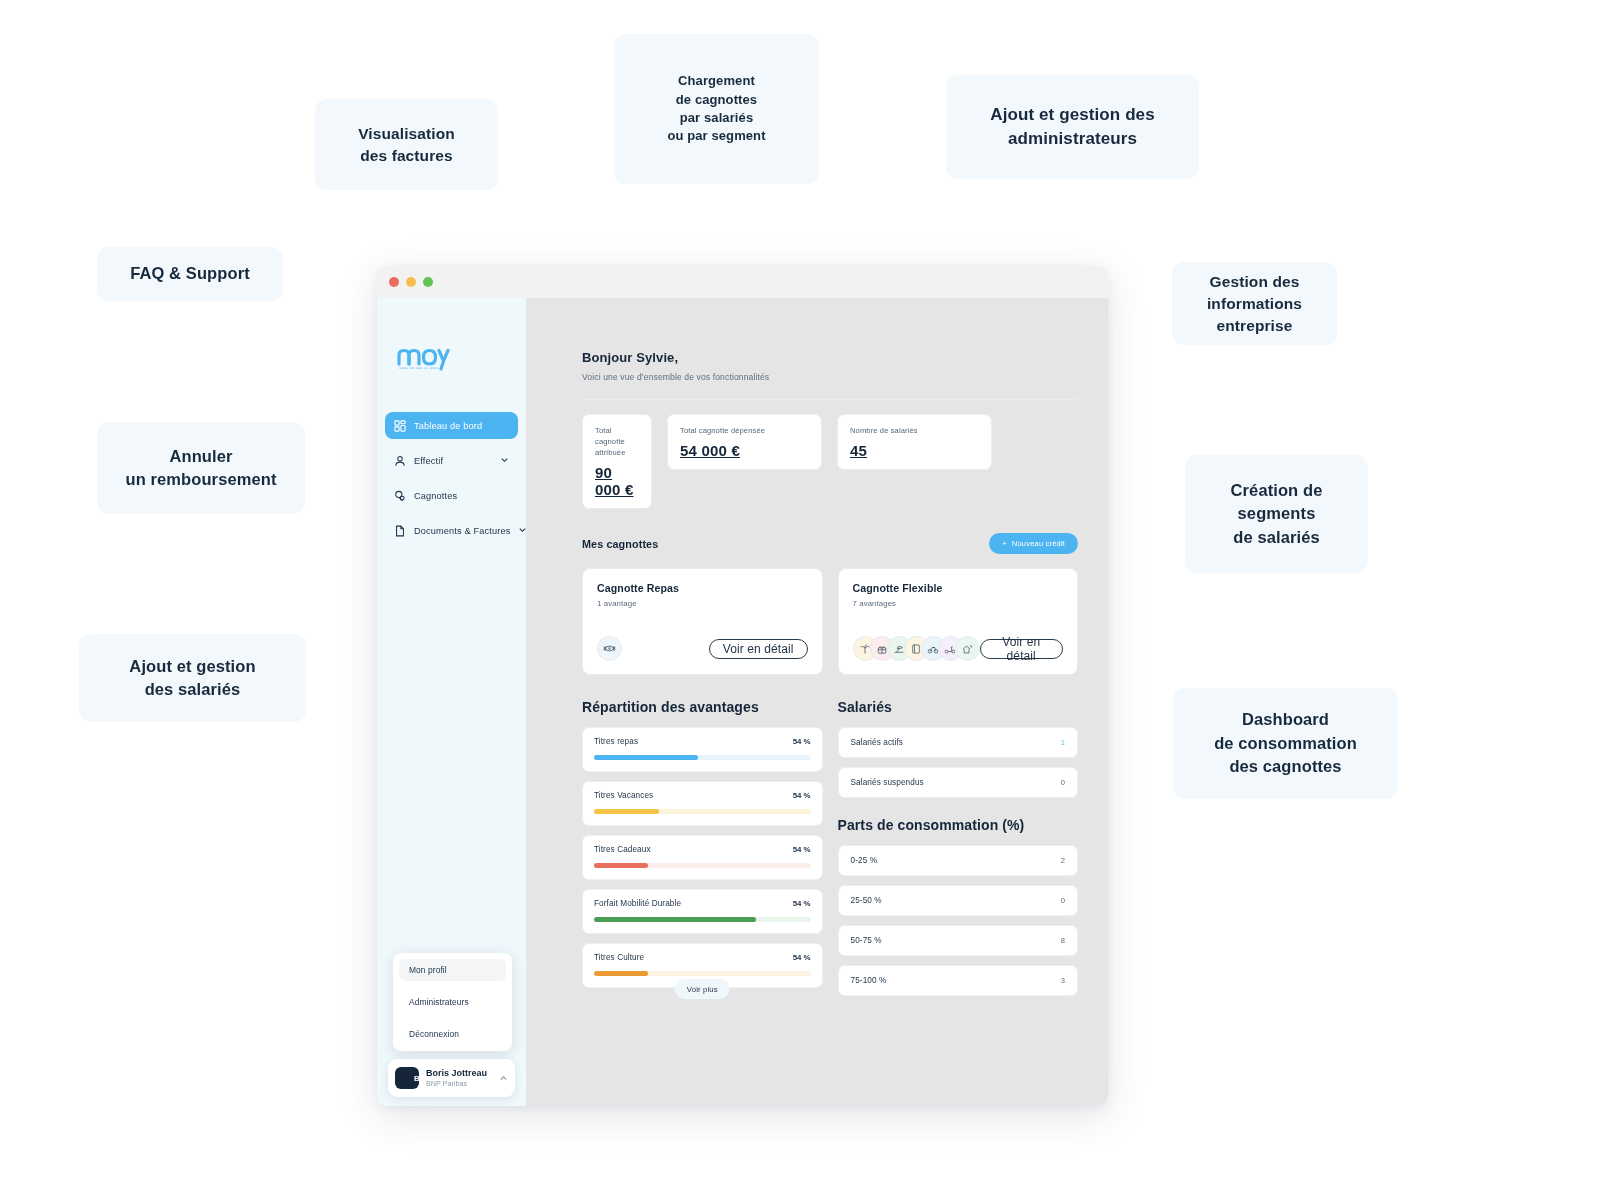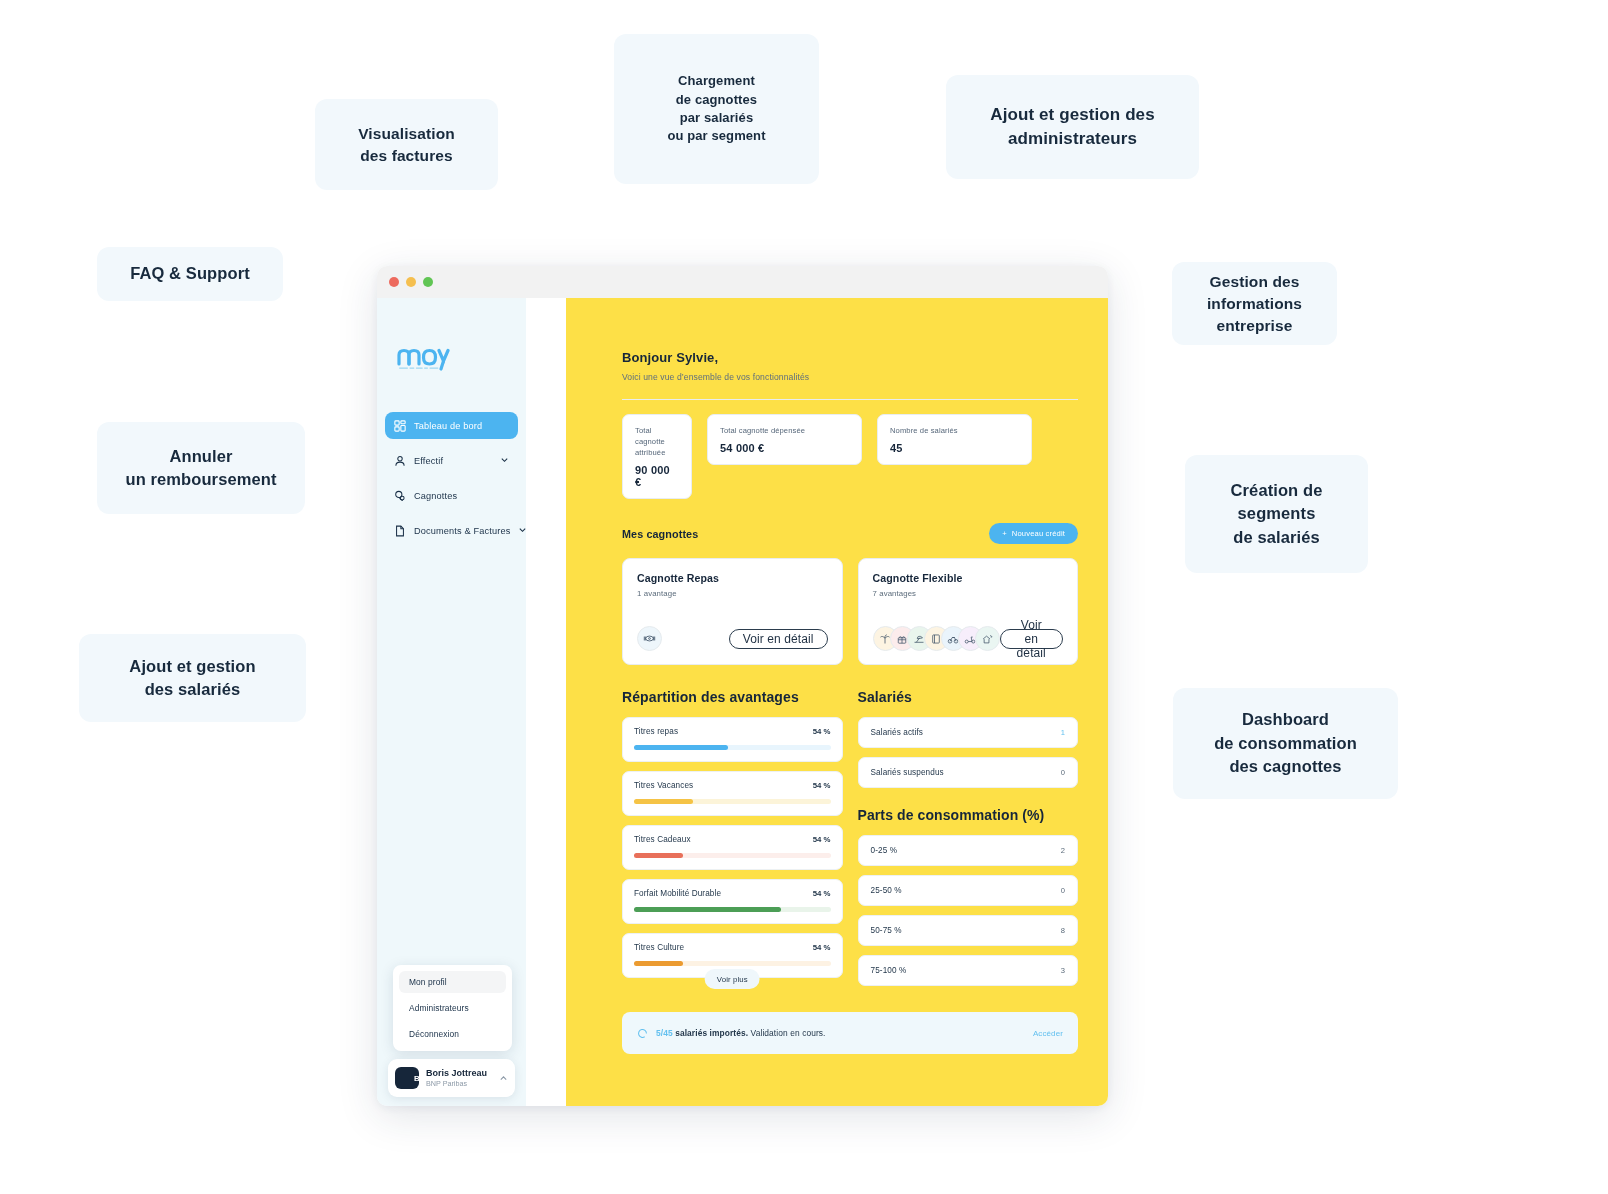--- a/index.html
+++ b/index.html
@@ -85,21 +85,21 @@
 
   
   .profile-pop {
     position: absolute;
     left: 16px; bottom: 55px;
     width: 119px;
     background: #fff;
     border-radius: 8px;
     box-shadow: 0 3px 14px rgba(25,50,80,.13);
     padding: 6px;
-    display: flex; flex-direction: column; gap: 4px; margin-top: 48px;
+    display: flex; flex-direction: column; gap: 10px; margin-top: 48px;
   }
   .pop-item {
     height: 22px; display: flex; align-items: center;
     padding: 0 10px; border-radius: 6px;
     font-size: 8.4px; color: #20364d; letter-spacing: .1px;
   }
   .pop-item.sel { background: #f4f5f6; }
 
   .user-card {
     position: absolute;
@@ -118,39 +118,38 @@
     display: flex; align-items: center; justify-content: center; padding-left: 24px;
   }
   .user-txt { display: flex; flex-direction: column; gap: 1px; min-width: 0; }
   .user-name { font-size: 9px; font-weight: 700; color: #16263a; white-space: nowrap; }
   .user-org { font-size: 7.2px; color: #8d9aa8; white-space: nowrap; }
   .user-chev { margin-left: auto; color: #8d9aa8; }
 
   
   .main {
     flex: 1 1 auto;
-    background: #fde047;
+    background: #e5e5e5;
     padding: 52px 30px 0 56px;
     overflow: hidden;
     min-width: 0;
-    margin-left: 40px;
   }
   .greet { font-size: 13px; font-weight: 700; color: #16263a; letter-spacing: .1px; }
   .subgreet { font-size: 8.6px; color: #5e6e7e; margin-top: 7px; letter-spacing: .1px; }
   .hr { height: 1px; background: #e8ecef; margin: 17px 0 14px; }
 
   .stat-row { display: flex; gap: 15px; align-items: flex-start; }
   .stat {
     border: 1px solid #e9edf0; border-radius: 7px;
     background: #fff; padding: 10px 12px;
   }
   .stat.narrow { width: 70px; }
   .stat.wide { width: 155px; }
   .stat-label { font-size: 7.6px; color: #56677a; line-height: 1.45; letter-spacing: .1px; }
-  .stat-value { font-size: 11px; font-weight: 700; color: #16263a; margin-top: 6px; letter-spacing: .2px; }
+  .stat-value { font-size: 15px; font-weight: 700; color: #16263a; margin-top: 6px; letter-spacing: .2px; text-decoration: underline; }
 
   .section-head { display: flex; align-items: center; margin-top: 24px; }
   .section-title { font-size: 10.8px; font-weight: 700; color: #16263a; letter-spacing: .1px; }
   .btn-primary {
     margin-left: auto;
     background: #4cb4f0; color: #fff;
     border: none; border-radius: 20px;
     height: 21px; padding: 0 13px;
     font-size: 7.6px; font-family: inherit;
     display: flex; align-items: center; gap: 5px;
@@ -583,30 +582,17 @@
                   <span class="kv-val">8</span>
                 </div>
                 <div class="kv">
                   <span class="kv-label">75-100 %</span>
                   <span class="kv-val">3</span>
                 </div>
               </div>
           </div>
         </div>
 
-        <div class="banner">
-          <span class="spinner-ico">
-            <svg width="11" height="11" viewBox="0 0 14 14" fill="none" stroke="currentColor" stroke-width="1.3">
-              <path d="M12 7a5 5 0 1 0-2.2 4.1"></path>
-            </svg>
-          </span>
-          <span class="banner-txt">
-            <span class="num">5/45</span>
-            <span class="b">salariés importés.</span>
-            <span>Validation en cours.</span>
-          </span>
-          <a class="banner-link">Accéder</a>
-        </div>
 
       </main>
     </div>
   </div>
 </div>
 
 </body></html>

